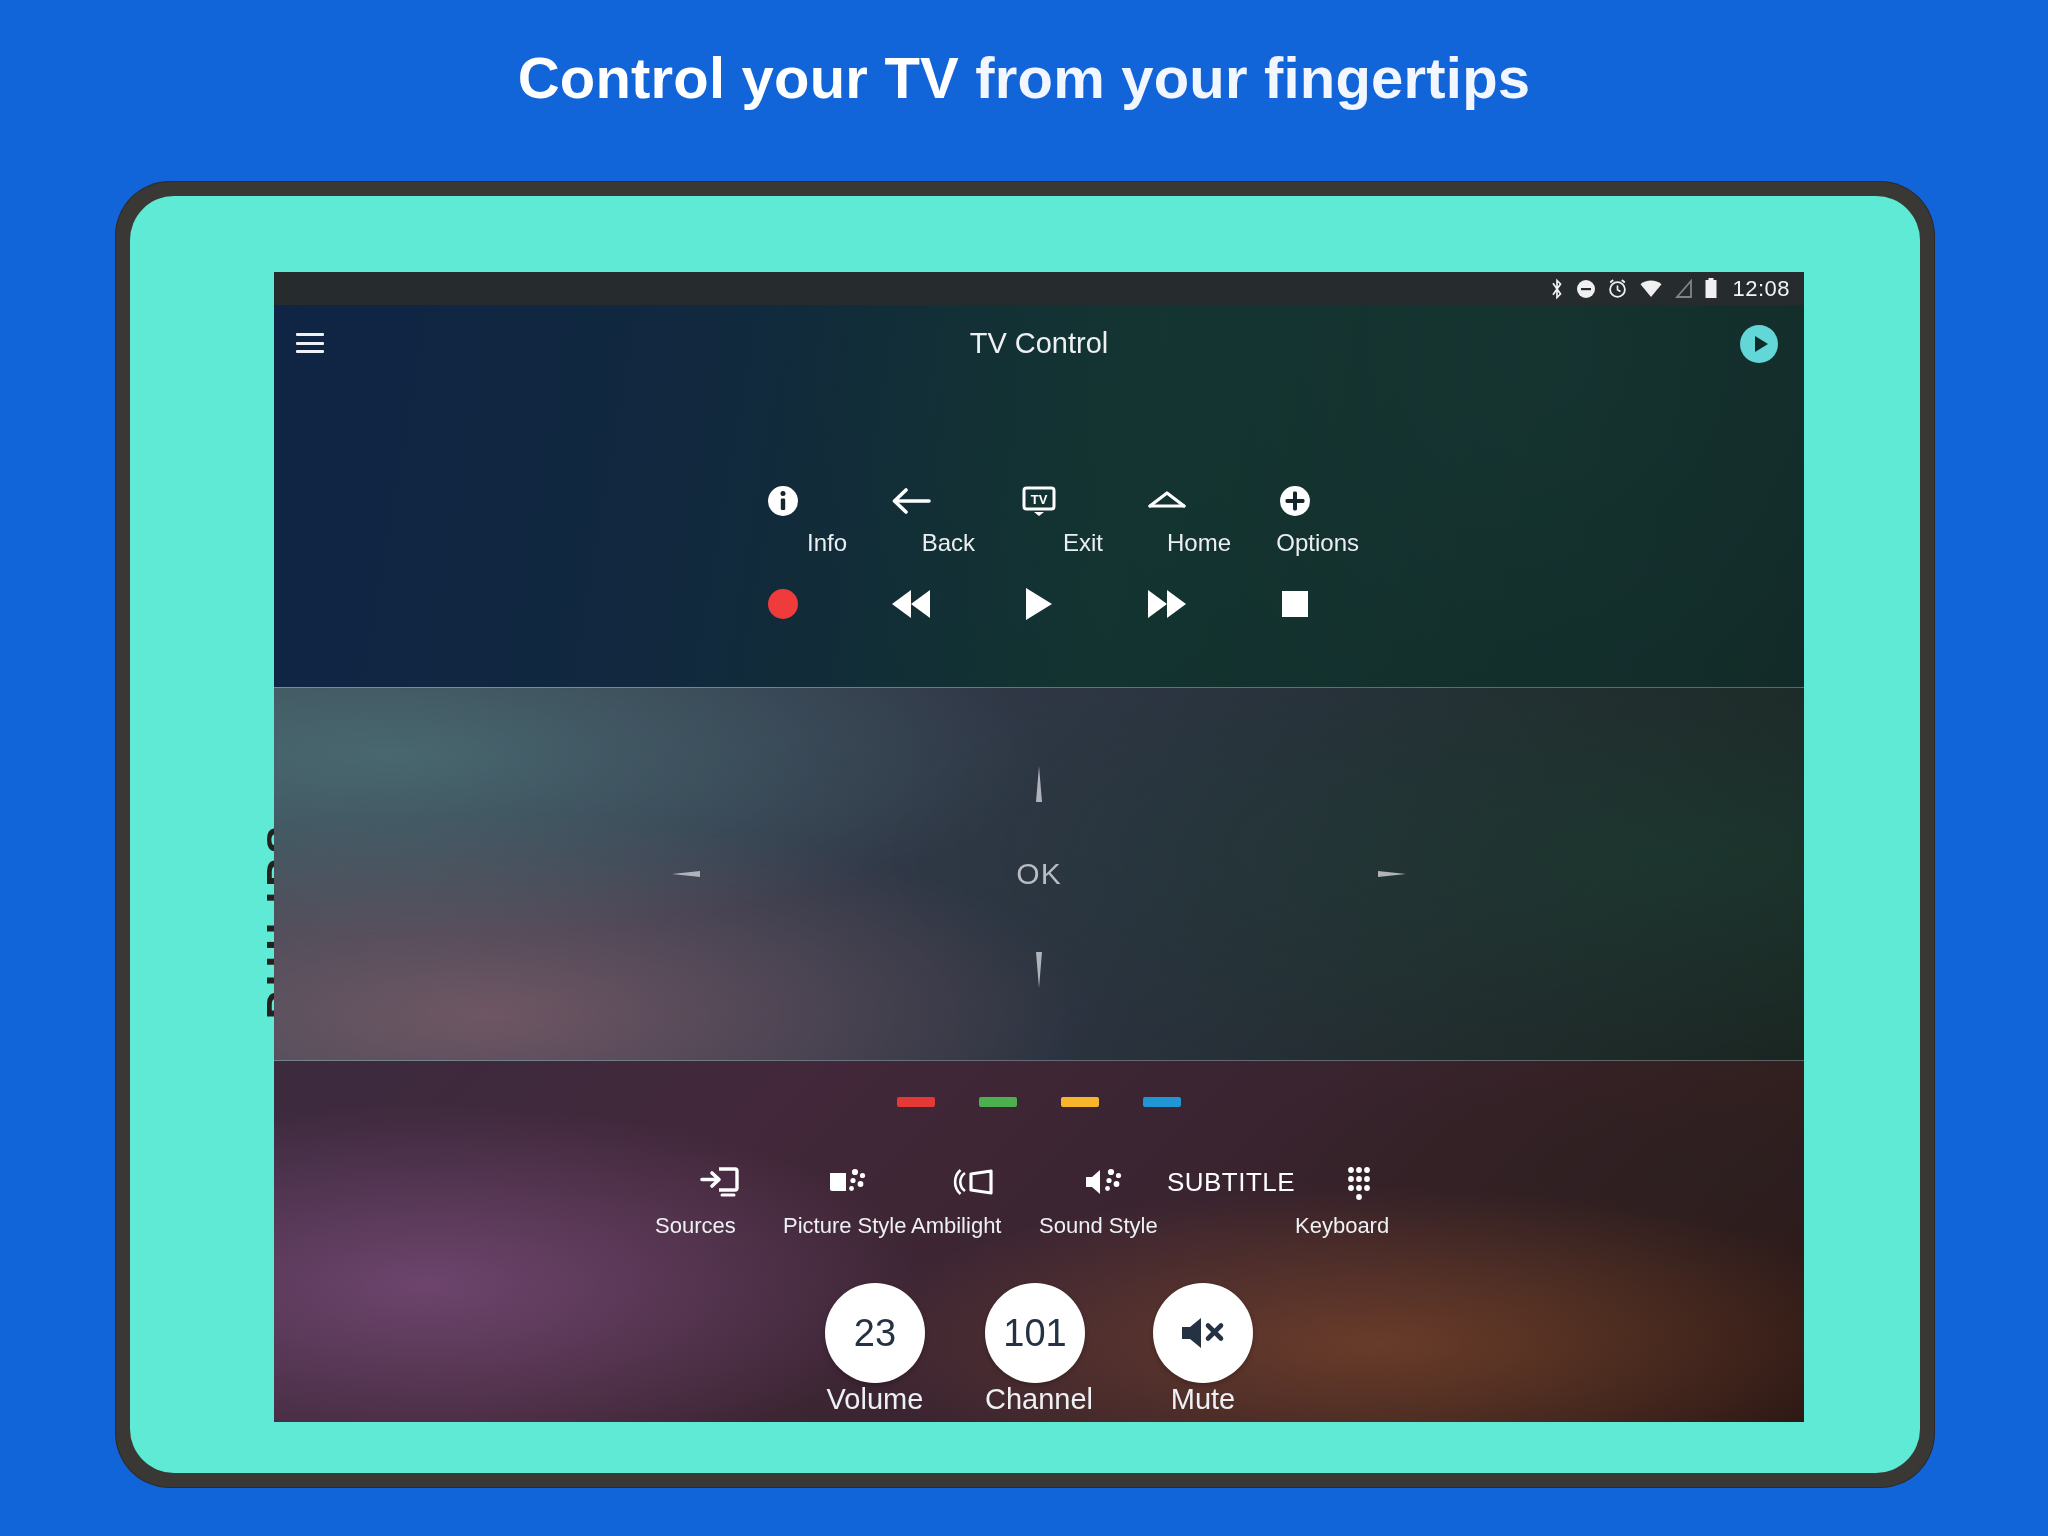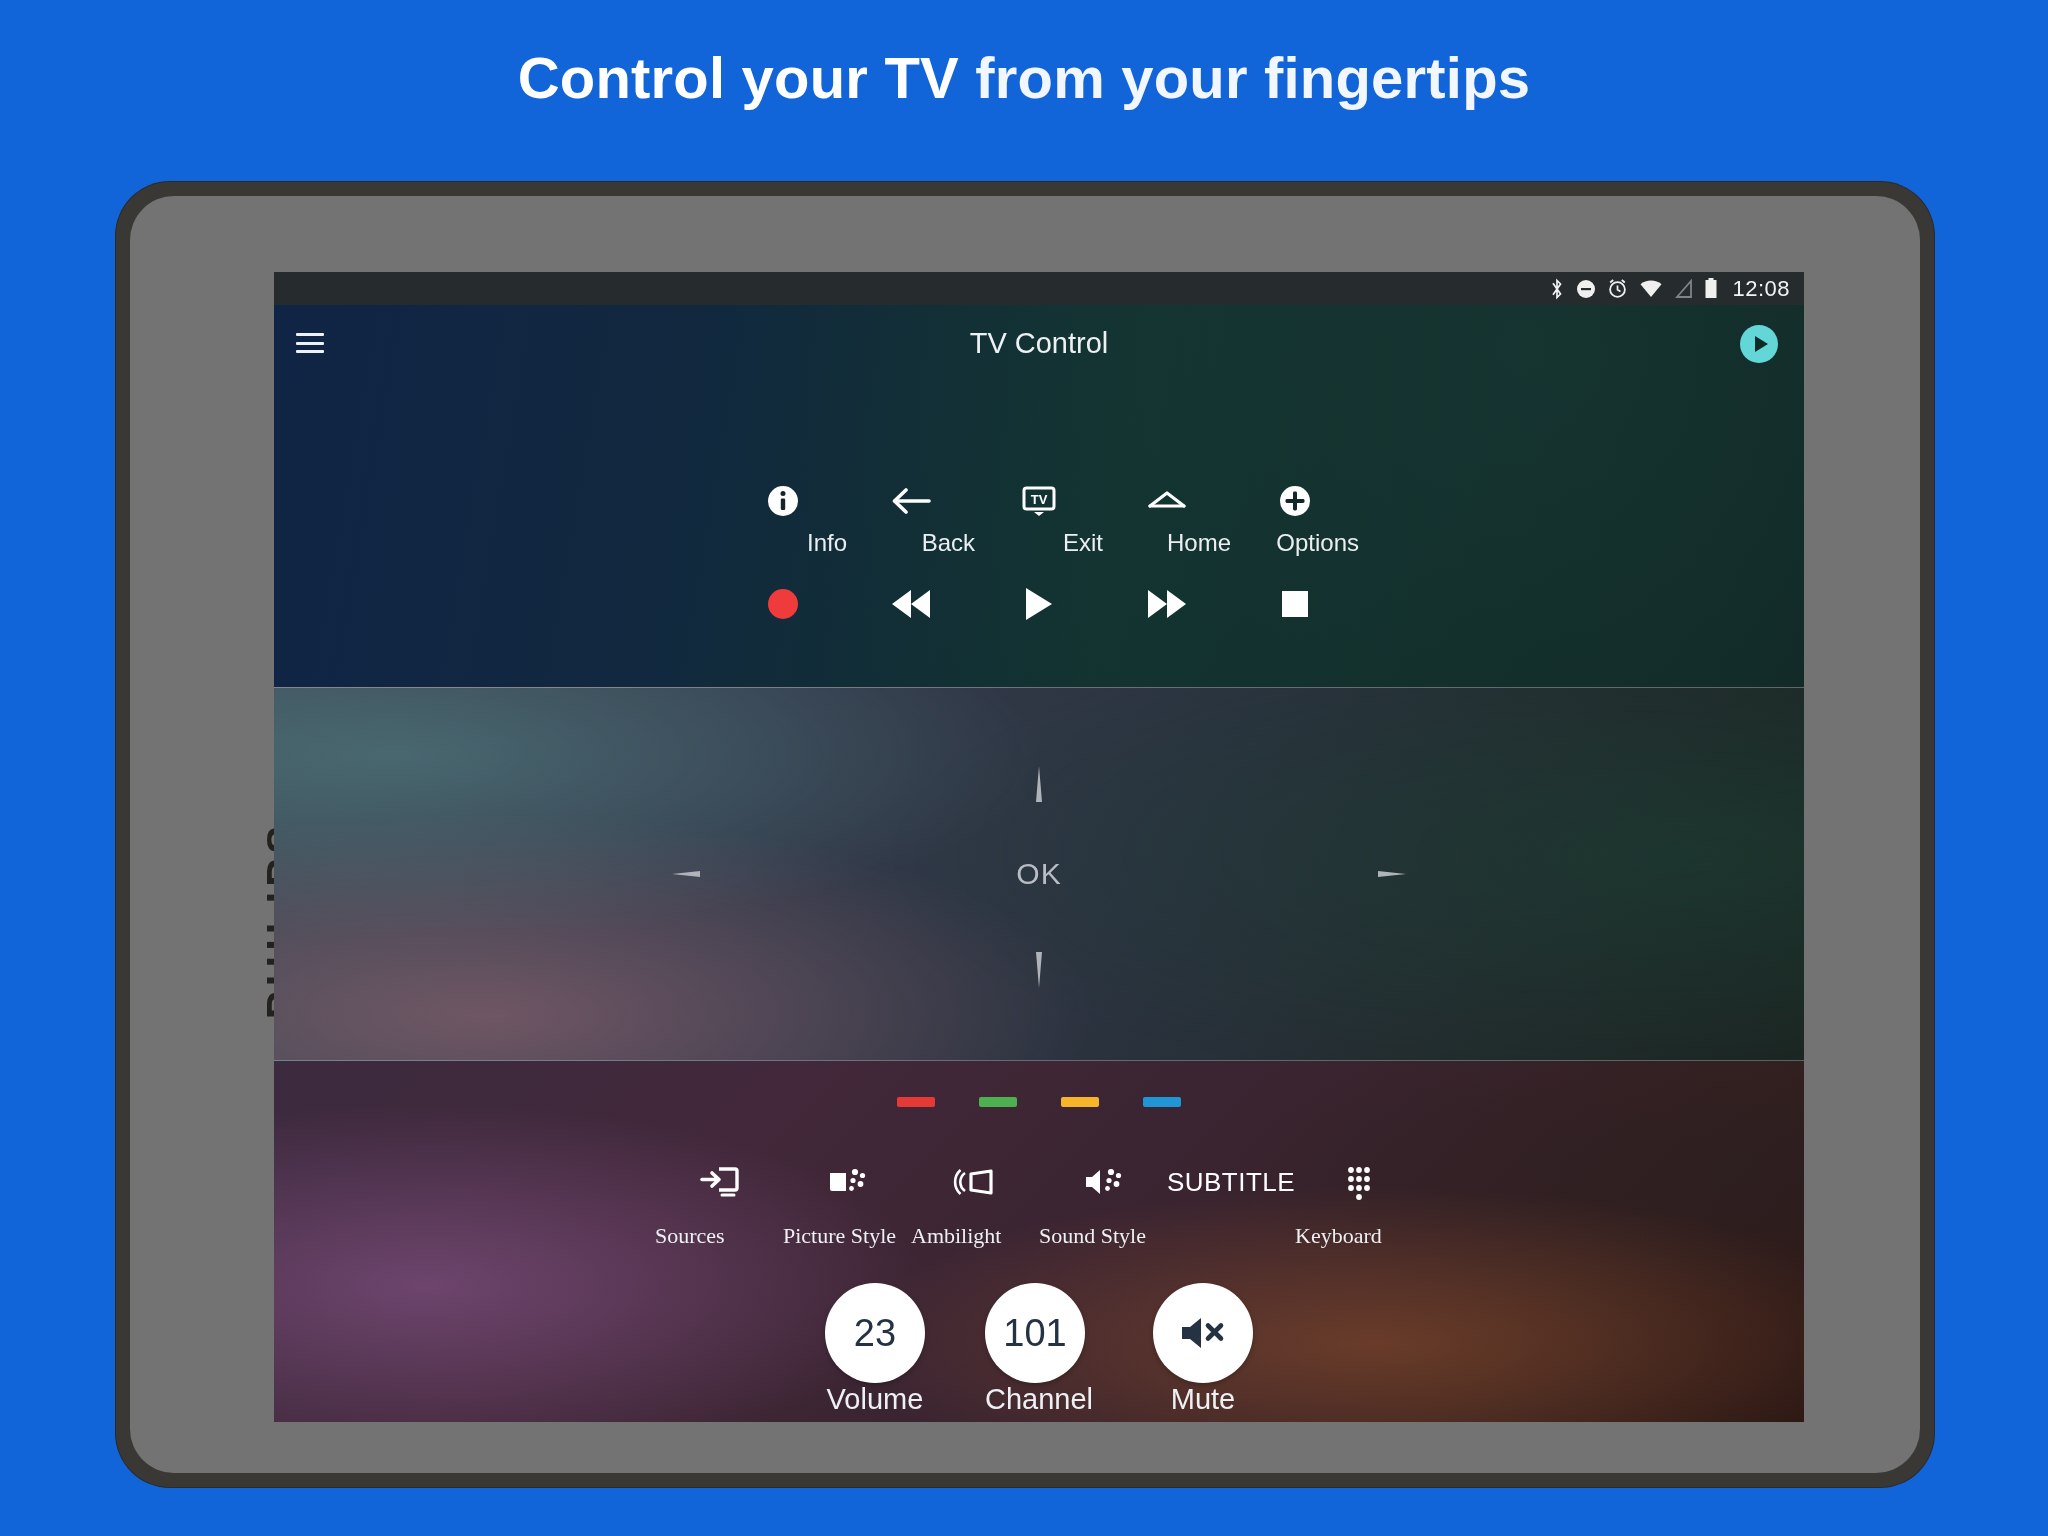--- a/index.html
+++ b/index.html
@@ -28,21 +28,21 @@
     position:absolute;
     left:116px;top:182px;
     width:1818px;height:1305px;
     background:#3a3835;
     border-radius:54px;
     box-shadow:0 0 0 1px #2b2a28;
   }
   .tablet-inner{
     position:absolute;
     left:14px;top:14px;right:14px;bottom:14px;
-    background:#737373;
+    background:#5eead4;
     border-radius:44px;
   }
   .philips{
     position:absolute;
     left:152px;top:700px;
     width:260px;
     text-align:center;
     transform:rotate(-90deg);
     transform-origin:center center;
     margin-left:-130px;
@@ -204,21 +204,21 @@
     display:flex;justify-content:center;align-items:flex-start;
     padding-right:0;
   }
   .func-row .cell{
     width:128px;text-align:left;cursor:pointer;
   }
   .func-row .glyph{
     height:58px;display:flex;align-items:center;justify-content:center;
   }
   .func-row .lbl{
-    color:#eef1f3;font-size:22px;margin-top:12px;white-space:nowrap;font-family:Liberation Serif, serif;
+    color:#eef1f3;font-size:22px;margin-top:2px;white-space:nowrap;
   }
   .subtitle-txt{
     color:#ffffff;font-size:26px;letter-spacing:.5px;
     height:58px;display:flex;align-items:center;justify-content:center;
   }
   .big-row{
     position:absolute;left:0;top:222px;width:100%;
     display:flex;justify-content:center;align-items:flex-start;gap:60px;
   }
   .big-row .cell{text-align:center;cursor:pointer;}

